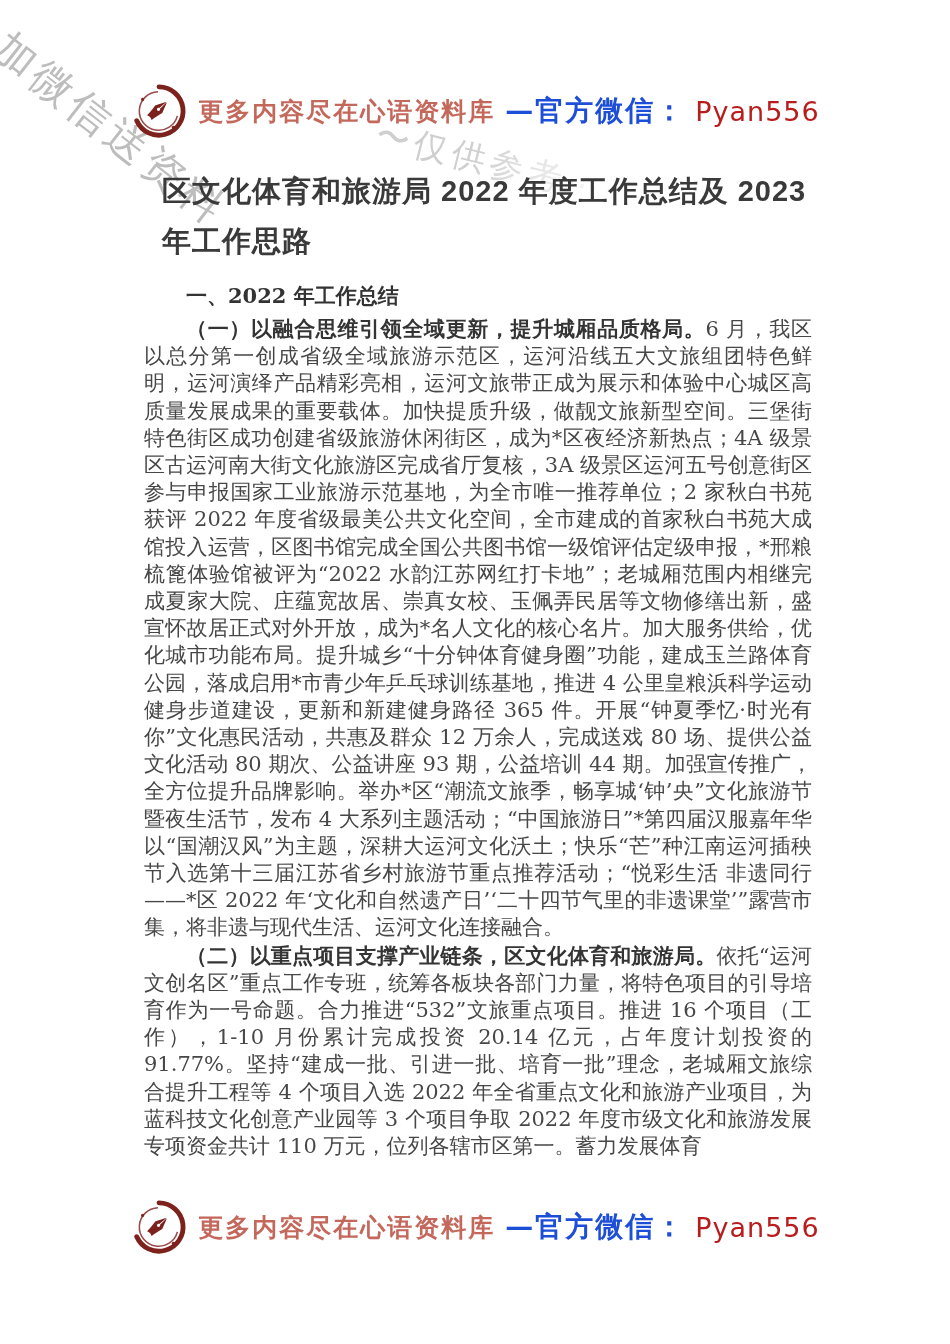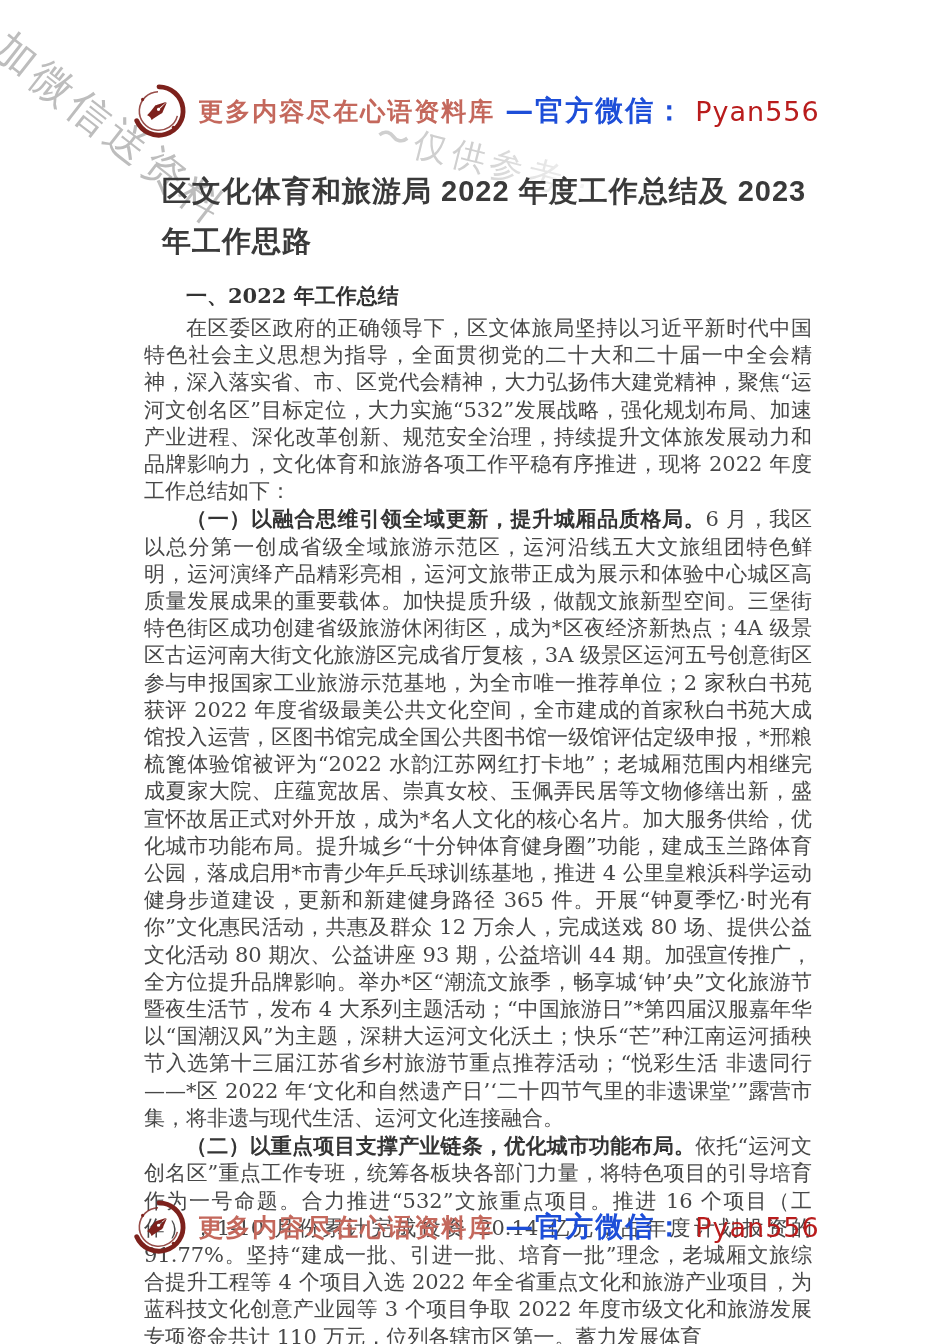--- a/index.html
+++ b/index.html
@@ -58,25 +58,24 @@
     <span class="brand-text">更多内容尽在心语资料库</span>
       <span class="brand-sep">—官方微信：</span>
       <span class="brand-id">Pyan556</span>
   </div>
 
   <div class="doc">
     <h1 class="doc-title">区文化体育和旅游局 2022 年度工作总结及 2023 年工作思路</h1>
 
     <h2 class="sec-head">一、2022 年工作总结</h2>
 
-    <p class="para"><span>在区委区政府的正确领导下，区文体旅局坚持以习近平新时代中国特色社会主义思想为指导，全面贯彻党的二十大和二十届一中全会精神，深入落实省、市、区党代会精神，大力弘扬伟大建党精神，聚焦“运河文创名区”目标定位，大力实施“532”发展战略，强化规划布局、加速产业进程、深化改革创新、规范安全治理，持续提升文体旅发展动力和品牌影响力，文化体育和旅游各项工作平稳有序推进，现将 2022 年度工作总结如下：</span></p>
 
     <p class="para"><b>（一）以融合思维引领全域更新，提升城厢品质格局。</b><span>6 月，我区以总分第一创成省级全域旅游示范区，运河沿线五大文旅组团特色鲜明，运河演绎产品精彩亮相，运河文旅带正成为展示和体验中心城区高质量发展成果的重要载体。加快提质升级，做靓文旅新型空间。三堡街特色街区成功创建省级旅游休闲街区，成为*区夜经济新热点；4A 级景区古运河南大街文化旅游区完成省厅复核，3A 级景区运河五号创意街区参与申报国家工业旅游示范基地，为全市唯一推荐单位；2 家秋白书苑获评 2022 年度省级最美公共文化空间，全市建成的首家秋白书苑大成馆投入运营，区图书馆完成全国公共图书馆一级馆评估定级申报，*邢粮梳篦体验馆被评为“2022 水韵江苏网红打卡地”；老城厢范围内相继完成夏家大院、庄蕴宽故居、崇真女校、玉佩弄民居等文物修缮出新，盛宣怀故居正式对外开放，成为*名人文化的核心名片。加大服务供给，优化城市功能布局。提升城乡“十分钟体育健身圈”功能，建成玉兰路体育公园，落成启用*市青少年乒乓球训练基地，推进 4 公里皇粮浜科学运动健身步道建设，更新和新建健身路径 365 件。开展“钟夏季忆·时光有你”文化惠民活动，共惠及群众 12 万余人，完成送戏 80 场、提供公益文化活动 80 期次、公益讲座 93 期，公益培训 44 期。加强宣传推广，全方位提升品牌影响。举办*区“潮流文旅季，畅享城‘钟’央”文化旅游节暨夜生活节，发布 4 大系列主题活动；“中国旅游日”*第四届汉服嘉年华以“国潮汉风”为主题，深耕大运河文化沃土；快乐“芒”种江南运河插秧节入选第十三届江苏省乡村旅游节重点推荐活动；“悦彩生活 非遗同行——*区 2022 年‘文化和自然遗产日’‘二十四节气里的非遗课堂’”露营市集，将非遗与现代生活、运河文化连接融合。</span></p>
 
-    <p class="para"><b>（二）以重点项目支撑产业链条，优化城市功能布局。</b><span>依托“运河文创名区”重点工作专班，统筹各板块各部门力量，将特色项目的引导培育作为一号命题。合力推进“532”文旅重点项目。推进 16 个项目（工作），1-10 月份累计完成投资 20.14 亿元，占年度计划投资的 91.77%。坚持“建成一批、引进一批、培育一批”理念，老城厢文旅综合提升工程等 4 个项目入选 2022 年全省重点文化和旅游产业项目，为蓝科技文化创意产业园等 3 个项目争取 2022 年度市级文化和旅游发展专项资金共计 110 万元，位列各辖市区第一。蓄力发展体育</span></p>
+    <p class="para"><b>（二）以重点项目支撑产业链条，区文化体育和旅游局。</b><span>依托“运河文创名区”重点工作专班，统筹各板块各部门力量，将特色项目的引导培育作为一号命题。合力推进“532”文旅重点项目。推进 16 个项目（工作），1-10 月份累计完成投资 20.14 亿元，占年度计划投资的 91.77%。坚持“建成一批、引进一批、培育一批”理念，老城厢文旅综合提升工程等 4 个项目入选 2022 年全省重点文化和旅游产业项目，为蓝科技文化创意产业园等 3 个项目争取 2022 年度市级文化和旅游发展专项资金共计 110 万元，位列各辖市区第一。蓄力发展体育</span></p>
   </div>
 
   <div class="brandbar bottom">
     <svg class="logo" viewBox="0 0 60 60">
       <path d="M30 5 A25 25 0 1 1 7 40" fill="none" stroke="#7d211c" stroke-width="5" stroke-linecap="round"></path>
       <path d="M29 10 A20 20 0 1 0 49 35" fill="none" stroke="#7d211c" stroke-width="1.6" opacity="0.8"></path>
       <text x="30" y="41" font-size="34" text-anchor="middle" fill="#7d211c" transform="rotate(-42 30 30)" font-family="DejaVu Sans, sans-serif">✒</text>
       <circle cx="13" cy="18" r="1.6" fill="#7d211c"></circle>
       <circle cx="45" cy="47" r="1.8" fill="#7d211c"></circle>
     </svg>

